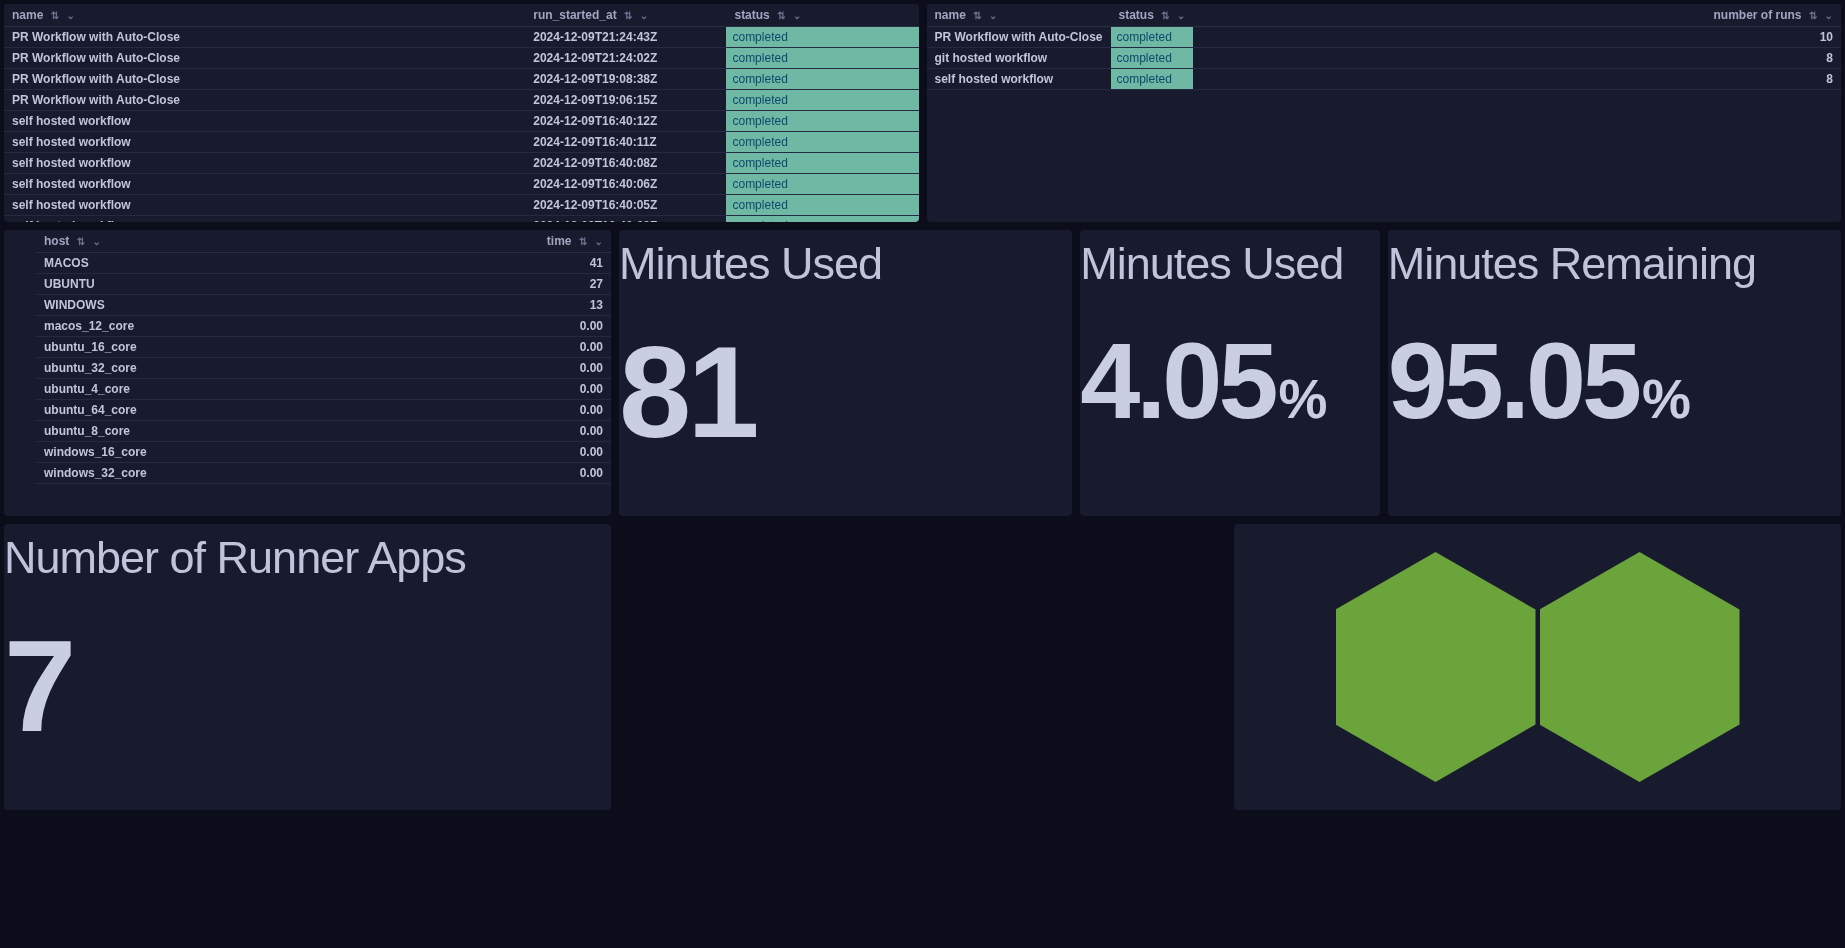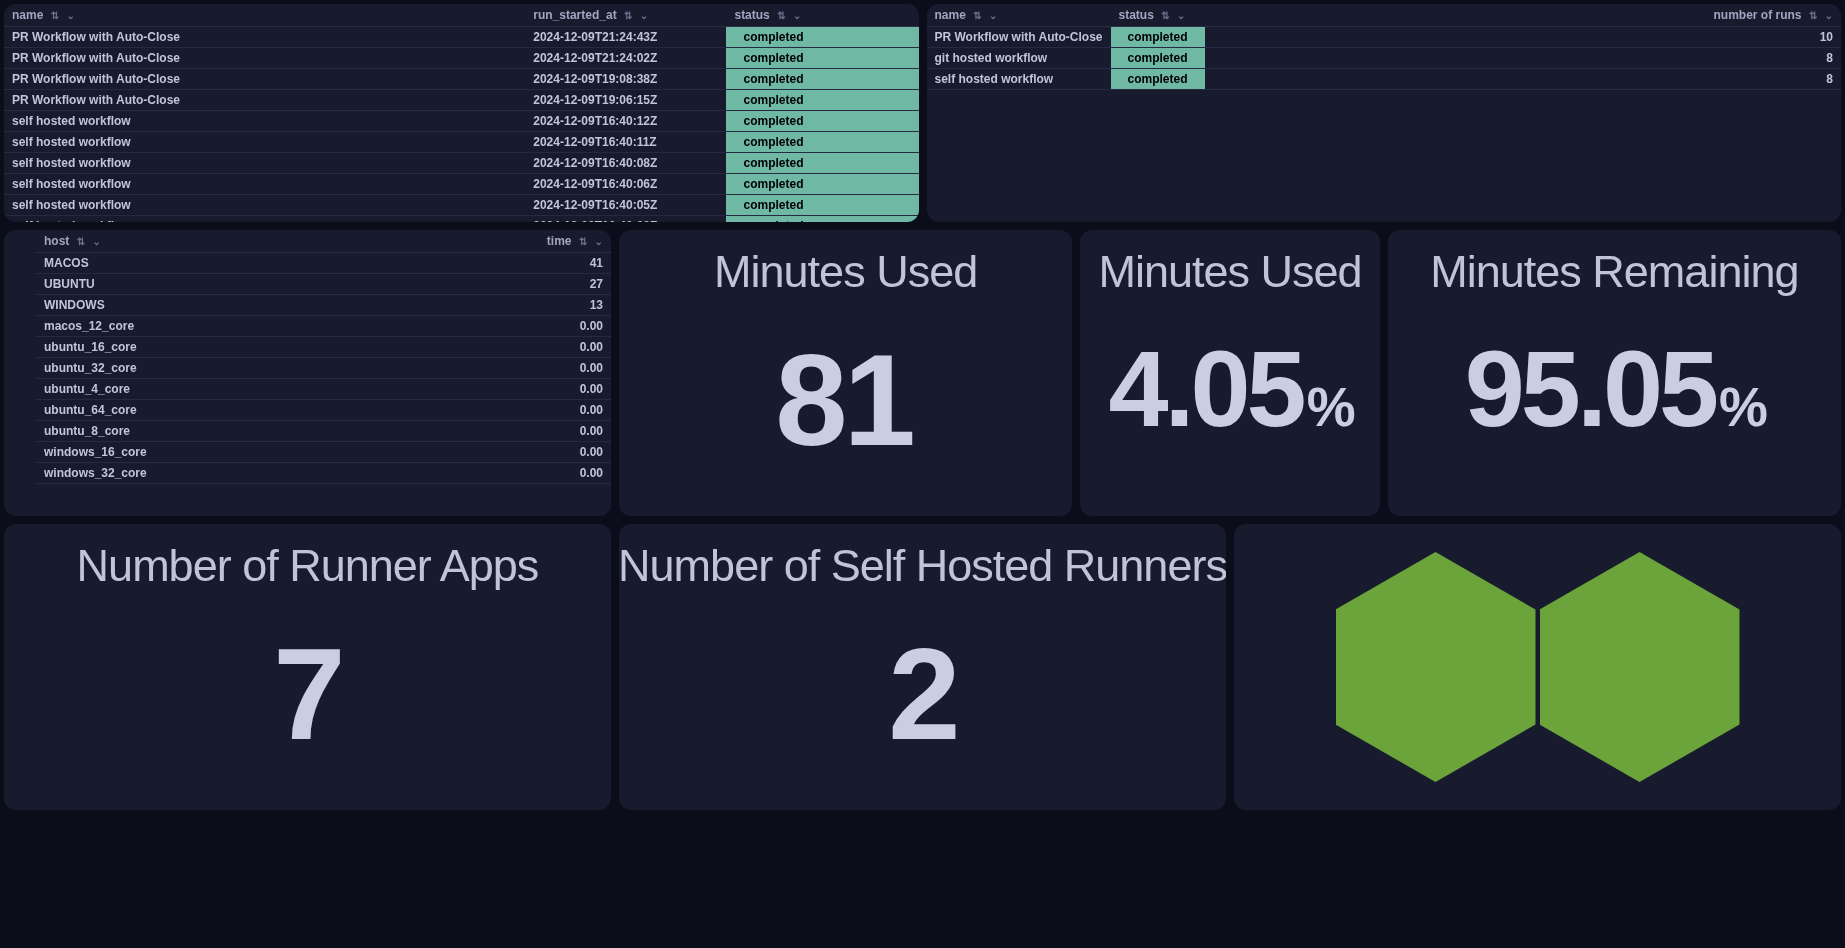--- a/index.html
+++ b/index.html
@@ -14,21 +14,21 @@
 }
 .grid {
   display: grid;
   grid-template-columns: repeat(12, 1fr);
   grid-template-rows: 218px 286px 286px;
   gap: 8px;
   height: 100%;
 }
 .panel {
   background: #181b2e;
-  border-radius: 12px;
+  border-radius: 4px;
   overflow: hidden;
   position: relative;
 }
 
 
 .table-panel { overflow-y: auto; }
 .table-panel::-webkit-scrollbar { width: 6px; }
 .table-panel::-webkit-scrollbar-thumb { background: #3a3f5a; border-radius: 3px; }
 .table-panel::-webkit-scrollbar-track { background: #181b2e; }
 
@@ -50,32 +50,32 @@
   padding: 3px 8px;
   border-bottom: 1px solid #252942;
   color: #c0c5d8;
   white-space: nowrap;
   font-weight: 600;
 }
 .sort-icons { color: #6a7090; font-size: 10px; margin-left: 4px; letter-spacing: -2px; }
 .filter-icon { color: #6a7090; font-size: 10px; margin-left: 6px; display: inline-block; }
 .status-cell {
   background: #6fb9a4;
-  color: #000000;
-  font-weight: 700;
-  padding: 3px 17px;
+  color: #0c4a6e;
+  font-weight: 400;
+  padding: 3px 6px;
 }
 
 
 .stat {
   display: flex;
   flex-direction: column;
-  align-items: center;
+  align-items: flex-start;
   justify-content: flex-start;
-  padding-top: 16px;
+  padding-top: 8px;
 }
 .stat-title {
   font-size: 45px;
   font-weight: 500;
   letter-spacing: -1px;
   color: #bfc4db;
   white-space: nowrap;
 }
 .stat-value {
   font-size: 130px;
@@ -324,24 +324,20 @@
     <div class="stat-value" style="font-size:108px">
       <span>95.05</span><span class="stat-unit">%</span>
     </div>
   </div>
 
   <div id="p-runner-apps" class="panel stat">
     <div class="stat-title">Number of Runner Apps</div>
     <div class="stat-value">7</div>
   </div>
 
-  <div id="p-self-hosted" class="panel stat">
-    <div class="stat-title">Number of Self Hosted Runners</div>
-    <div class="stat-value">2</div>
-  </div>
 
   <div id="p-logo" class="panel">
     <div class="hex-wrap">
       <div class="hex"></div>
       <div class="hex"></div>
     </div>
   </div>
 
 </div>
 

